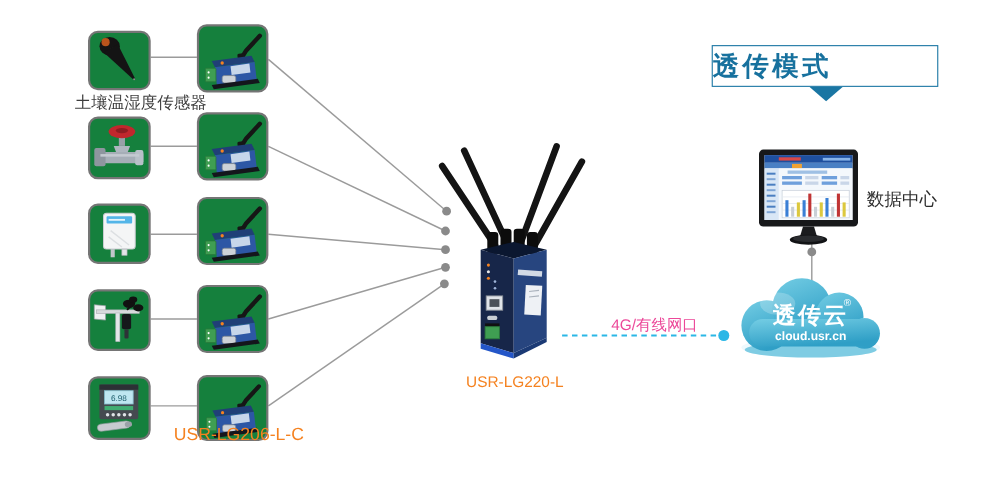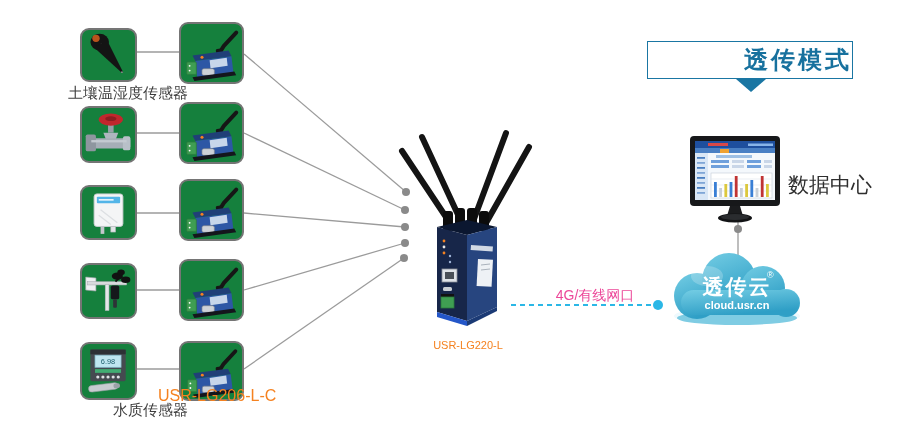--- a/index.html
+++ b/index.html
@@ -4,25 +4,25 @@
 <style>
   html,body{margin:0;padding:0;background:#fff;}
   .canvas{position:relative;width:900px;height:442px;background:#ffffff;overflow:hidden;
           font-family:"Liberation Sans","DejaVu Sans",sans-serif;}
   .abs{position:absolute;}
   .imgbox{position:absolute;background:#15803d;border:2px solid #757575;border-radius:9px;box-sizing:border-box;}
   .imgbox svg{display:block;width:100%;height:100%;}
   .sensor-label{position:absolute;width:160px;text-align:right;font-size:15px;color:#3d3d3d;white-space:nowrap;}
   .model-label{position:absolute;text-align:center;white-space:nowrap;color:#f58220;}
   .module-model{left:158px;top:387px;width:104px;font-size:16px;}
-  .gateway-model{left:406px;top:339px;width:124px;font-size:11px;text-align:center;}
+  .gateway-model{left:406px;top:339px;width:124px;font-size:14px;text-align:center;}
   .wan-label{position:absolute;left:528px;top:287px;width:134px;text-align:center;font-size:14px;color:#ec4899;}
-  .dc-label{position:absolute;left:788px;top:171px;font-size:21px;color:#2e2e2e;white-space:nowrap;}
+  .dc-label{position:absolute;left:788px;top:171px;font-size:16px;color:#2e2e2e;white-space:nowrap;}
   .banner{position:absolute;left:647px;top:41px;width:204px;height:36px;background:#fff;
-          border:1px solid #1a76a3;display:flex;align-items:center;justify-content:flex-end;}
+          border:1px solid #1a76a3;display:flex;align-items:center;justify-content:flex-start;}
   .banner-text{font-size:24px;font-weight:bold;color:#17719e;letter-spacing:3px;}
   .banner-arrow{position:absolute;left:736px;top:79px;width:0;height:0;
           border-left:15px solid transparent;border-right:15px solid transparent;border-top:13px solid #1a76a3;}
   svg text{font-family:"Liberation Sans","DejaVu Sans",sans-serif;}
 </style>
 </head>
 <body>
 
 <div class="canvas">
 
@@ -119,21 +119,20 @@
         <circle cx="22.5" cy="33.5" r="1.7" fill="#dfe3e6"></circle>
       <circle cx="28" cy="33.5" r="1.7" fill="#dfe3e6"></circle>
         <circle cx="33.5" cy="33.5" r="1.7" fill="#dfe3e6"></circle>
       <circle cx="39" cy="33.5" r="1.7" fill="#dfe3e6"></circle>
       <g transform="rotate(-7 24 45)">
         <rect x="7" y="41" width="32" height="7" rx="3.5" fill="#c7cbd0" stroke="#989ea5" stroke-width="0.6"></rect>
         <rect x="34" y="42" width="7" height="5" rx="2" fill="#9aa1a8"></rect>
       </g>
     </svg>
   </div>
-  <div class="sensor-label" style="left:28px;top:401px;">水质传感器</div>
 
   <div class="imgbox" style="left:179px;top:22px;width:65px;height:62px;">
     <svg viewBox="0 0 64 61">
       <path d="M40,31 L45,23 L58,9" stroke="#161616" stroke-width="4.2" fill="none" stroke-linecap="round" stroke-linejoin="round"></path>
       <rect x="37" y="26" width="7" height="9" rx="1.5" fill="#161616" transform="rotate(-8 40 31)"></rect>
       <polygon points="12,33 50,28 53,34 15,39" fill="#203f77"></polygon>
       <polygon points="15,39 53,34 55,51 17,57" fill="#2d57a5"></polygon>
       <polygon points="30,38 48,35.5 49,44 31,46.5" fill="#d8e4f2" opacity="0.9"></polygon>
       <circle cx="22" cy="35" r="1.6" fill="#f58220"></circle>
       <rect x="6" y="40" width="10" height="13" rx="1" fill="#3f9e52" stroke="#2b7a3c" stroke-width="0.8"></rect>

